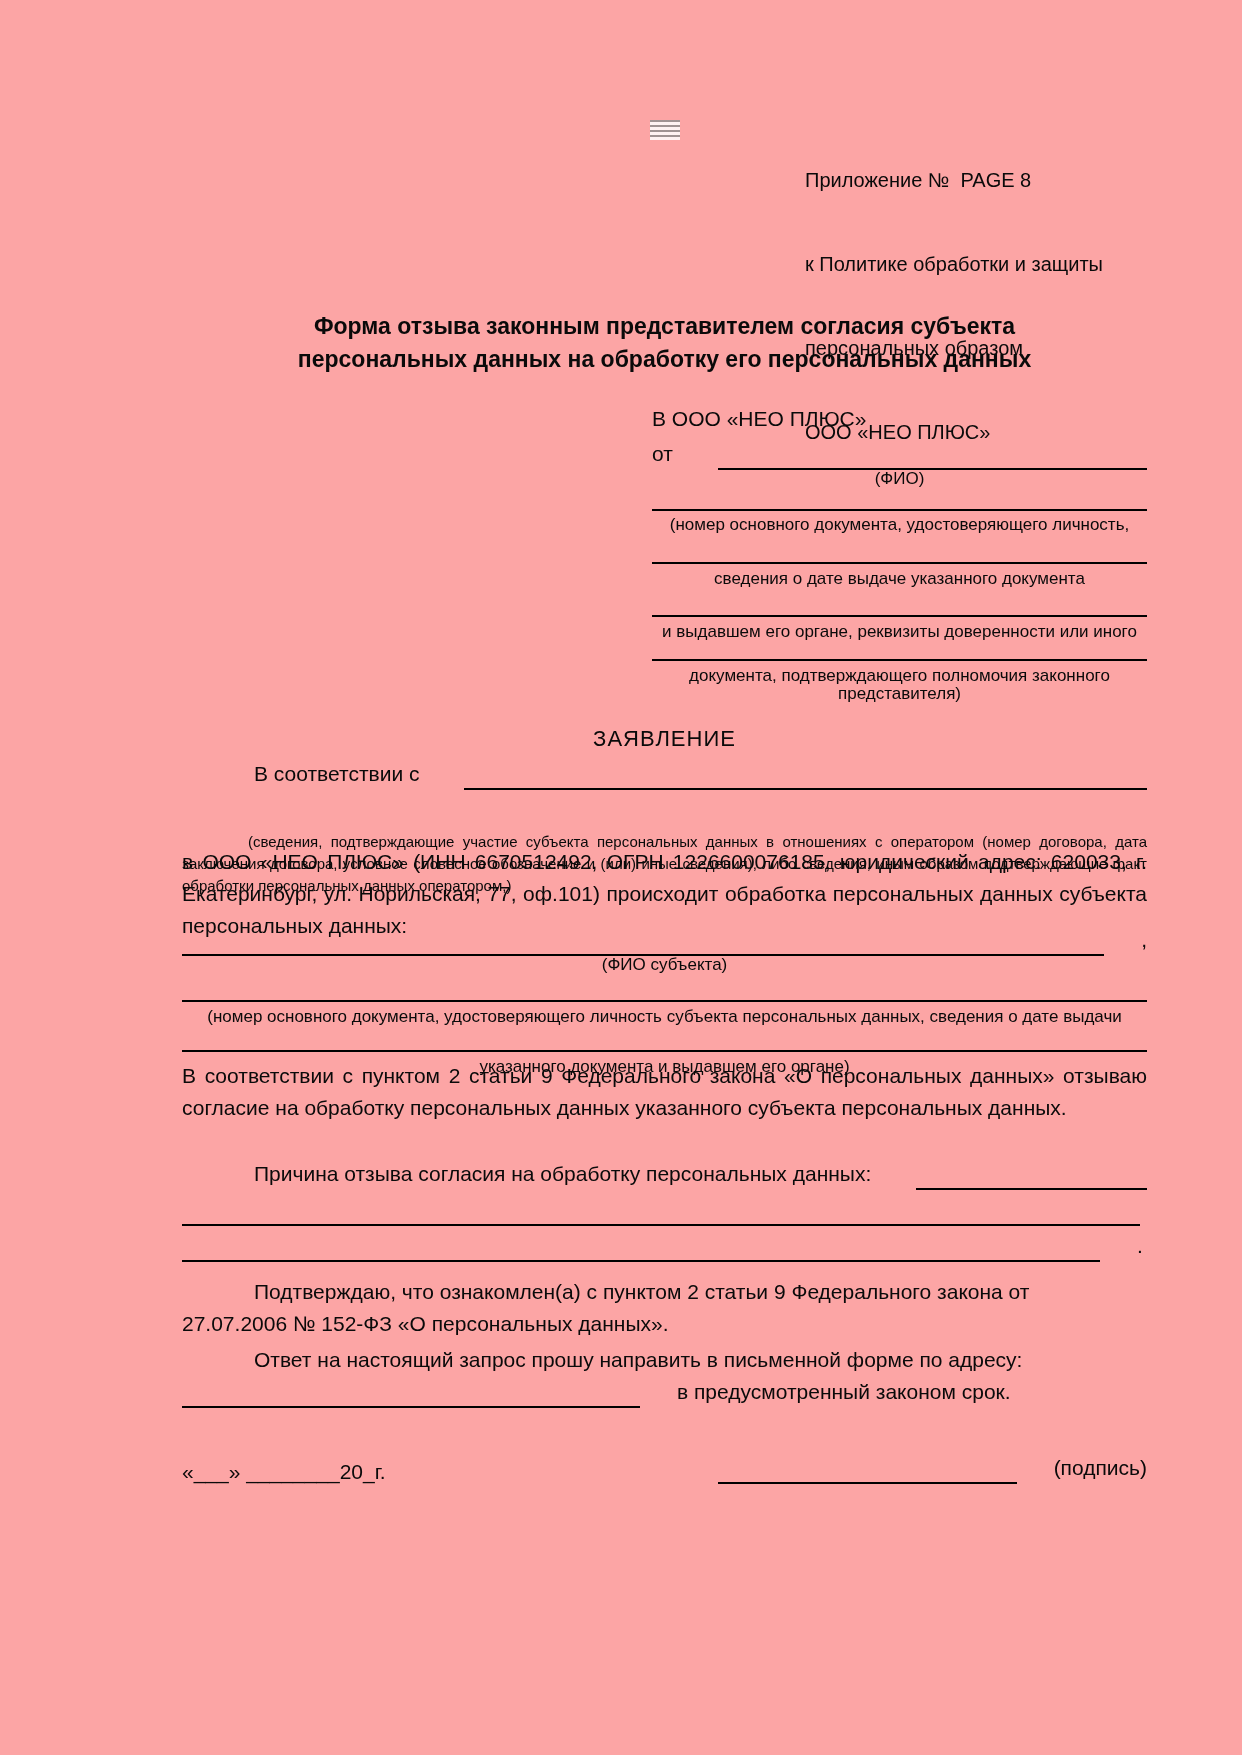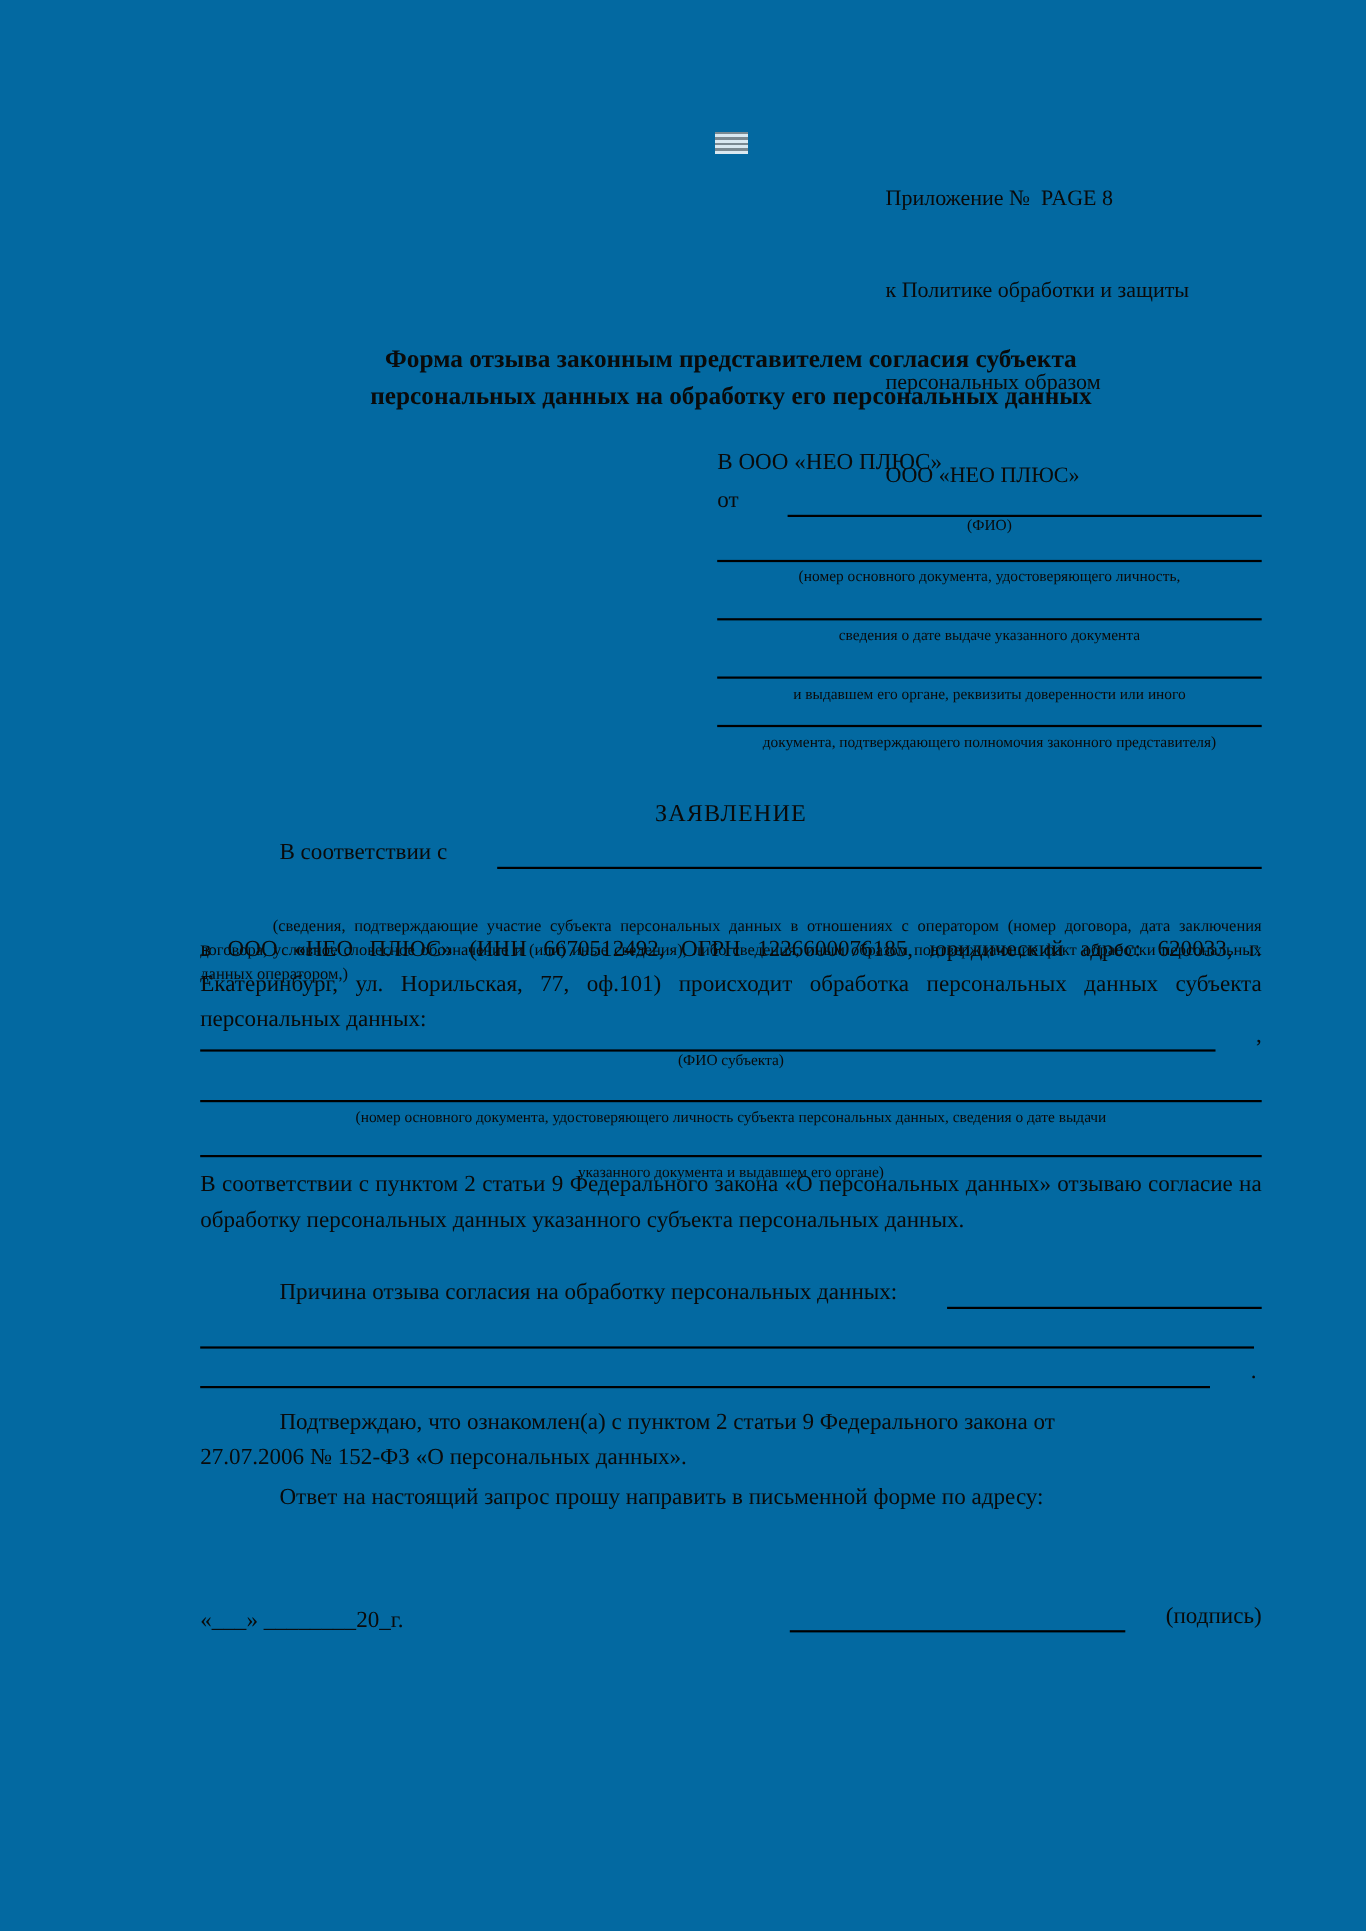--- a/index.html
+++ b/index.html
@@ -1,28 +1,28 @@
 <!DOCTYPE html>
 <html lang="ru"><head>
 <meta charset="utf-8">
 <style>
   html,body{margin:0;padding:0;background:#ffffff;}
   .page{
     position:relative;
     width:1242px;height:1755px;
-    background:#0369a1;
+    background:#fca5a5;
     color:#0a0a0a;
-    font-family:Liberation Serif, serif;
+    font-family:Liberation Sans, sans-serif;
     overflow:hidden;
   }
   .abs{position:absolute;}
   .body-txt{font-size:21px;line-height:32px;}
   .just{text-align:justify;}
   .center{text-align:center;}
-  .small{font-size:14px;line-height:18px;}
+  .small{font-size:17px;line-height:18px;}
   .hline{border-bottom:2px solid #000;height:0;}
   .row{display:flex;align-items:flex-end;gap:37px;}
   .fill{flex:1 1 auto;border-bottom:2px solid #000;height:24px;margin-left:8px;}
   .fill-fixed{border-bottom:2px solid #000;height:24px;}
   .title{font-weight:bold;font-size:23px;line-height:33px;text-align:center;}
   .hdr{font-size:20px;line-height:28px;white-space:pre-wrap;}
   .heading{font-size:22px;letter-spacing:1px;}
   .footnote{font-size:15px;line-height:22px;text-align:justify;text-indent:66px;}
   .indent{text-indent:72px;}
   .icon-lines{
@@ -103,20 +103,24 @@
   <div class="abs hline" style="left:182px;top:1224px;width:958px;"></div>
   <div class="abs row body-txt" style="left:182px;top:1230px;width:965px;">
     <span class="fill-fixed" style="width:918px;"></span>
     <span>.</span>
   </div>
 
   <div class="abs body-txt indent" style="left:182px;top:1276px;width:965px;">Подтверждаю, что ознакомлен(а) с пунктом 2 статьи 9 Федерального закона от</div>
   <div class="abs body-txt" style="left:182px;top:1308px;width:965px;">27.07.2006 № 152-ФЗ «О персональных данных».</div>
 
   <div class="abs body-txt indent" style="left:182px;top:1344px;width:965px;">Ответ на настоящий запрос прошу направить в письменной форме по адресу:</div>
+  <div class="abs row body-txt" style="left:182px;top:1376px;width:965px;">
+    <span class="fill-fixed" style="width:458px;"></span>
+    <span>в предусмотренный законом срок.</span>
+  </div>
 
   <div class="abs body-txt" style="left:182px;top:1456px;">«___» ________20_г.</div>
   <div class="abs row body-txt" style="left:718px;top:1452px;width:429px;">
     <span class="fill-fixed" style="width:318px;"></span>
     <span>(подпись)</span>
   </div>
 
 </div>
 
 </body></html>

